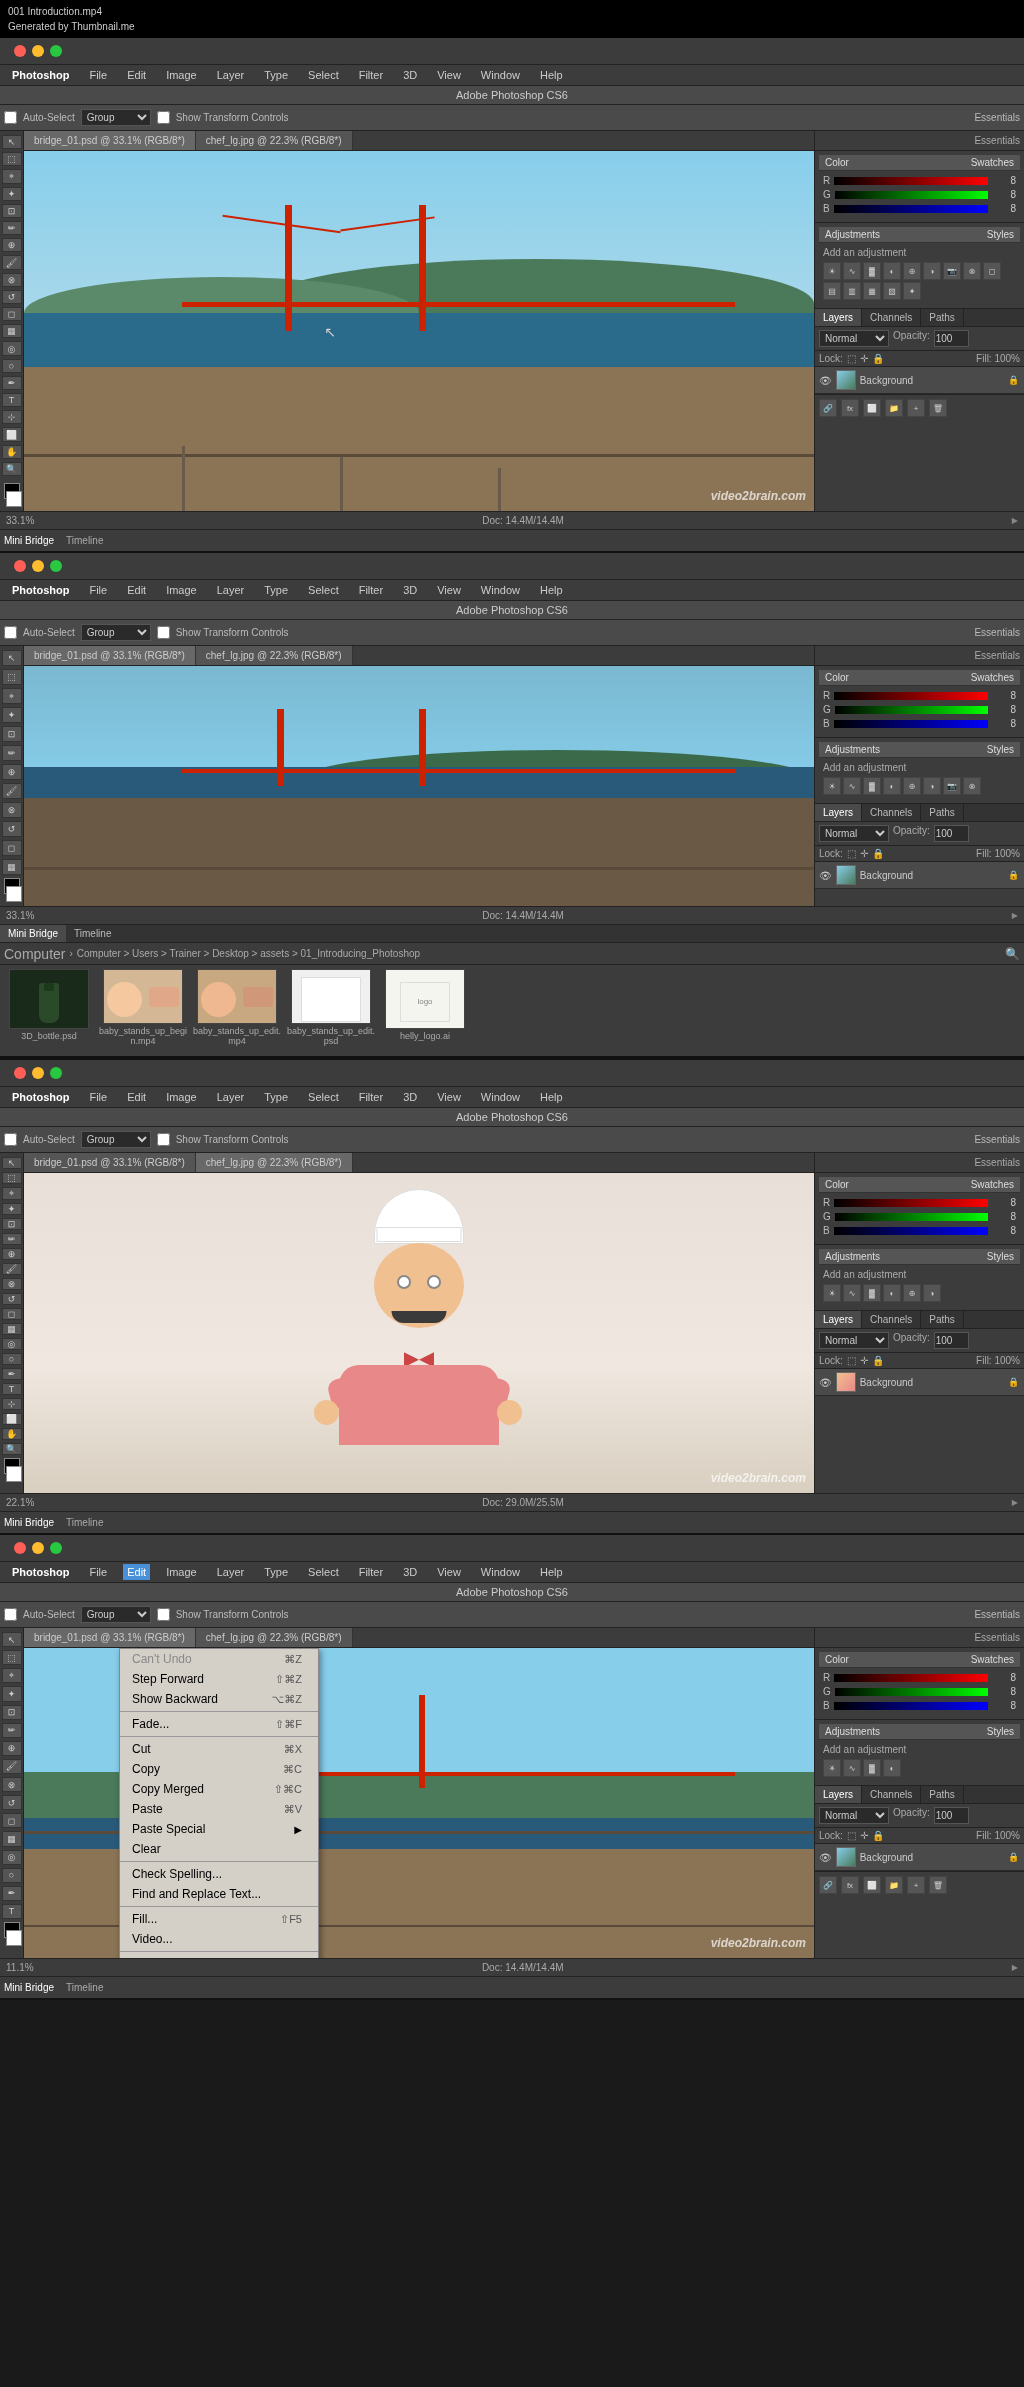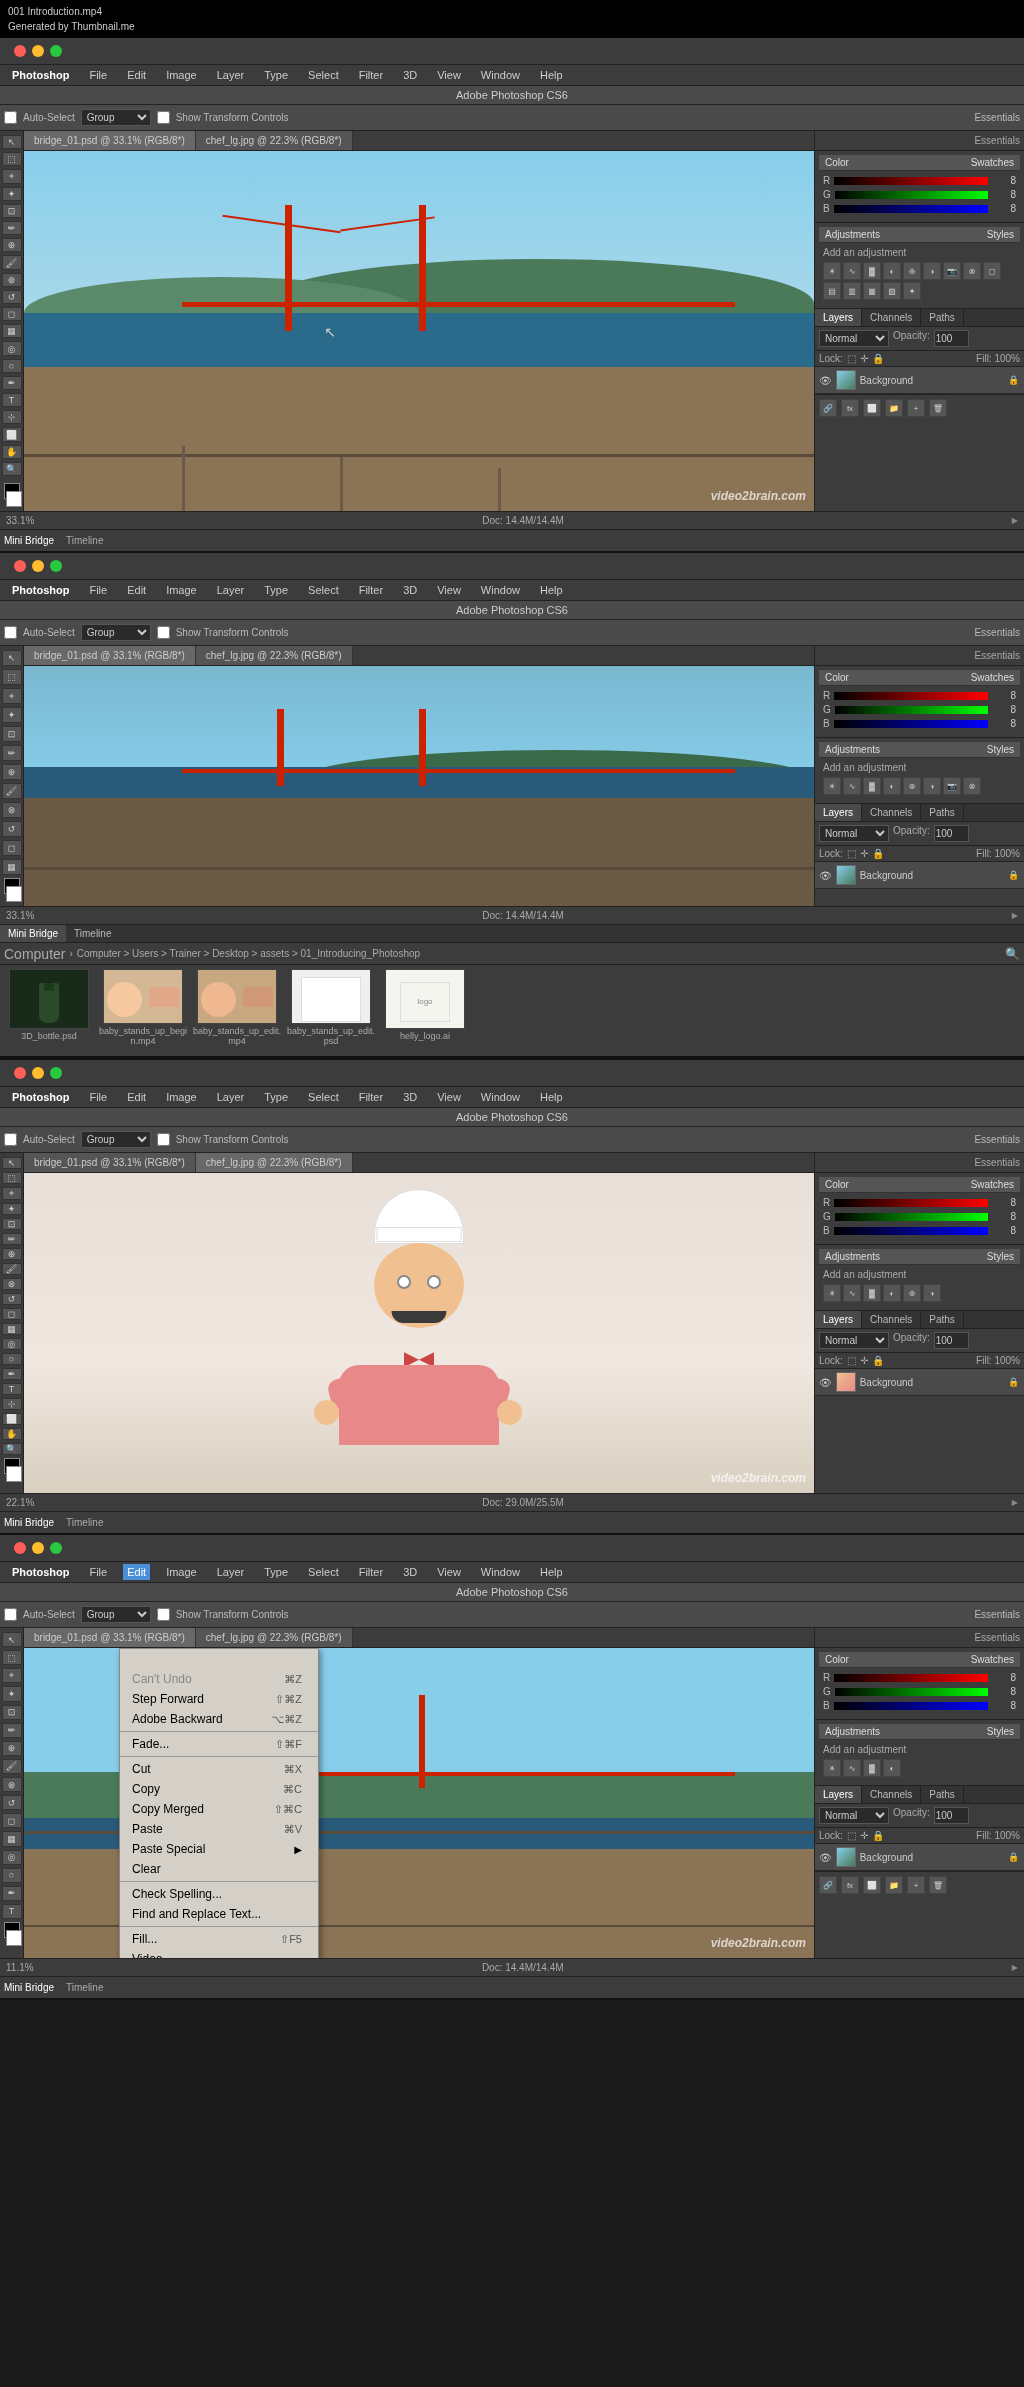--- a/index.html
+++ b/index.html
@@ -322,21 +322,21 @@
       font-size: 12px;
       color: #000;
     }
     .context-menu-item {
       padding: 3px 16px 3px 12px;
       display: flex;
       justify-content: space-between;
       align-items: center;
       cursor: pointer;
     }
-    .context-menu-item.disabled { color: #888; margin-top: 20px; }
+    .context-menu-item.disabled { color: #888; }
     .context-menu-separator {
       height: 1px;
       background: #999;
       margin: 2px 0;
     }
     .context-menu-shortcut {
       color: #555;
       font-size: 11px;
     }
     .context-menu-arrow {
@@ -1120,21 +1120,21 @@
         <div class="context-menu" style="top:0;left:95px;">
           <div class="context-menu-item disabled">
             <span>Can't Undo</span>
             <span class="context-menu-shortcut">⌘Z</span>
           </div>
           <div class="context-menu-item">
             <span>Step Forward</span>
             <span class="context-menu-shortcut">⇧⌘Z</span>
           </div>
           <div class="context-menu-item">
-            <span>Adobe Backward</span>
+            <span>Show Backward</span>
             <span class="context-menu-shortcut">⌥⌘Z</span>
           </div>
           <div class="context-menu-separator"></div>
           <div class="context-menu-item">
             <span>Fade...</span>
             <span class="context-menu-shortcut">⇧⌘F</span>
           </div>
           <div class="context-menu-separator"></div>
           <div class="context-menu-item">
             <span>Cut</span>

